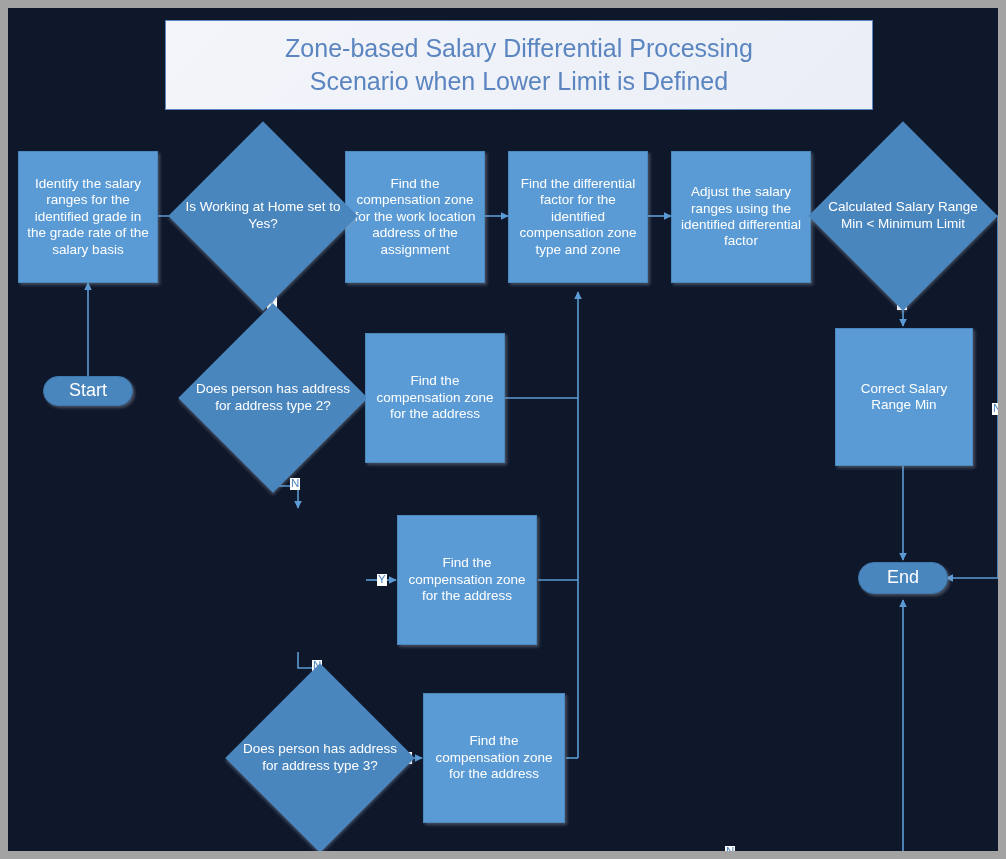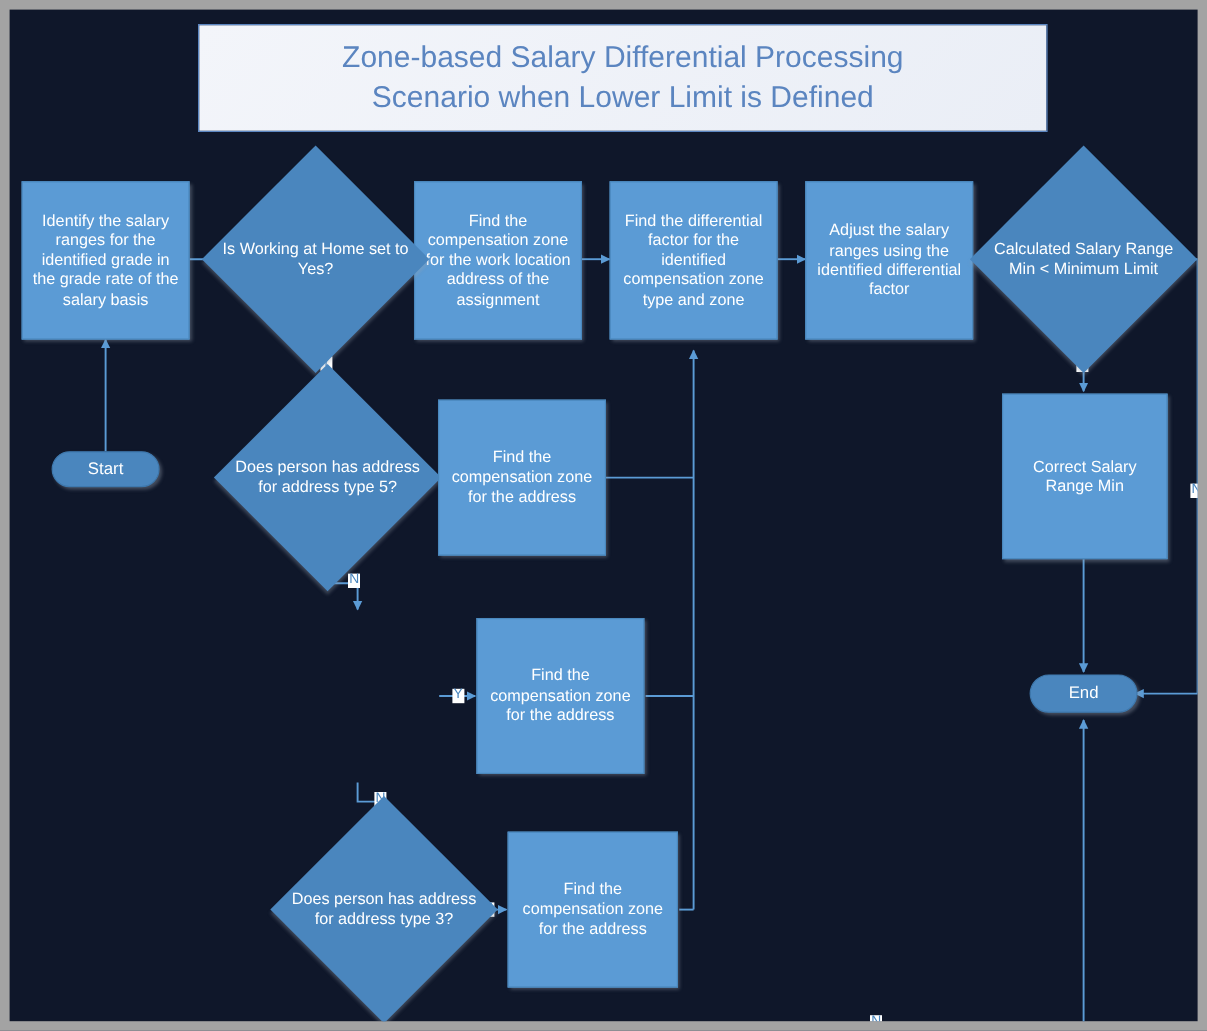--- a/index.html
+++ b/index.html
@@ -40,21 +40,21 @@
     border: 1px solid #4a88bd;
     box-shadow: 2px 2px 3px rgba(150,160,175,0.40);
     font-size: 13.5px;
     padding: 4px 7px;
   }
   .term {
     background: #4a86be;
     border: 1px solid #3e78ad;
     border-radius: 999px;
     box-shadow: 2px 2px 3px rgba(150,160,175,0.40);
-    font-size: 14px;
+    font-size: 18px;
   }
   .diamond-wrap {
     position: absolute;
     box-sizing: border-box;
   }
   .diamond-shape {
     position: absolute;
     left: 0; top: 0;
     width: 100%;
     height: 100%;
@@ -210,21 +210,21 @@
   <div class="node term" style="left:850px; top:554px; width:90px; height:32px;">
     <span>End</span>
   </div>
 
   <div class="node proc" style="left:827px; top:320px; width:138px; height:138px;">
     <span>Correct Salary Range Min</span>
   </div>
 
   <div class="diamond-wrap" style="left:198px; top:323px; width:134px; height:134px;">
     <div class="diamond-shape"></div>
-    <div class="diamond-label">Does person has address for address type 5?</div>
+    <div class="diamond-label">Does person has address for address type 2?</div>
   </div>
 
   <div class="node proc" style="left:357px; top:325px; width:140px; height:130px;">
     <span>Find the compensation zone for the address</span>
   </div>
 
 
   <div class="node proc" style="left:389px; top:507px; width:140px; height:130px;">
     <span>Find the compensation zone for the address</span>
   </div>

